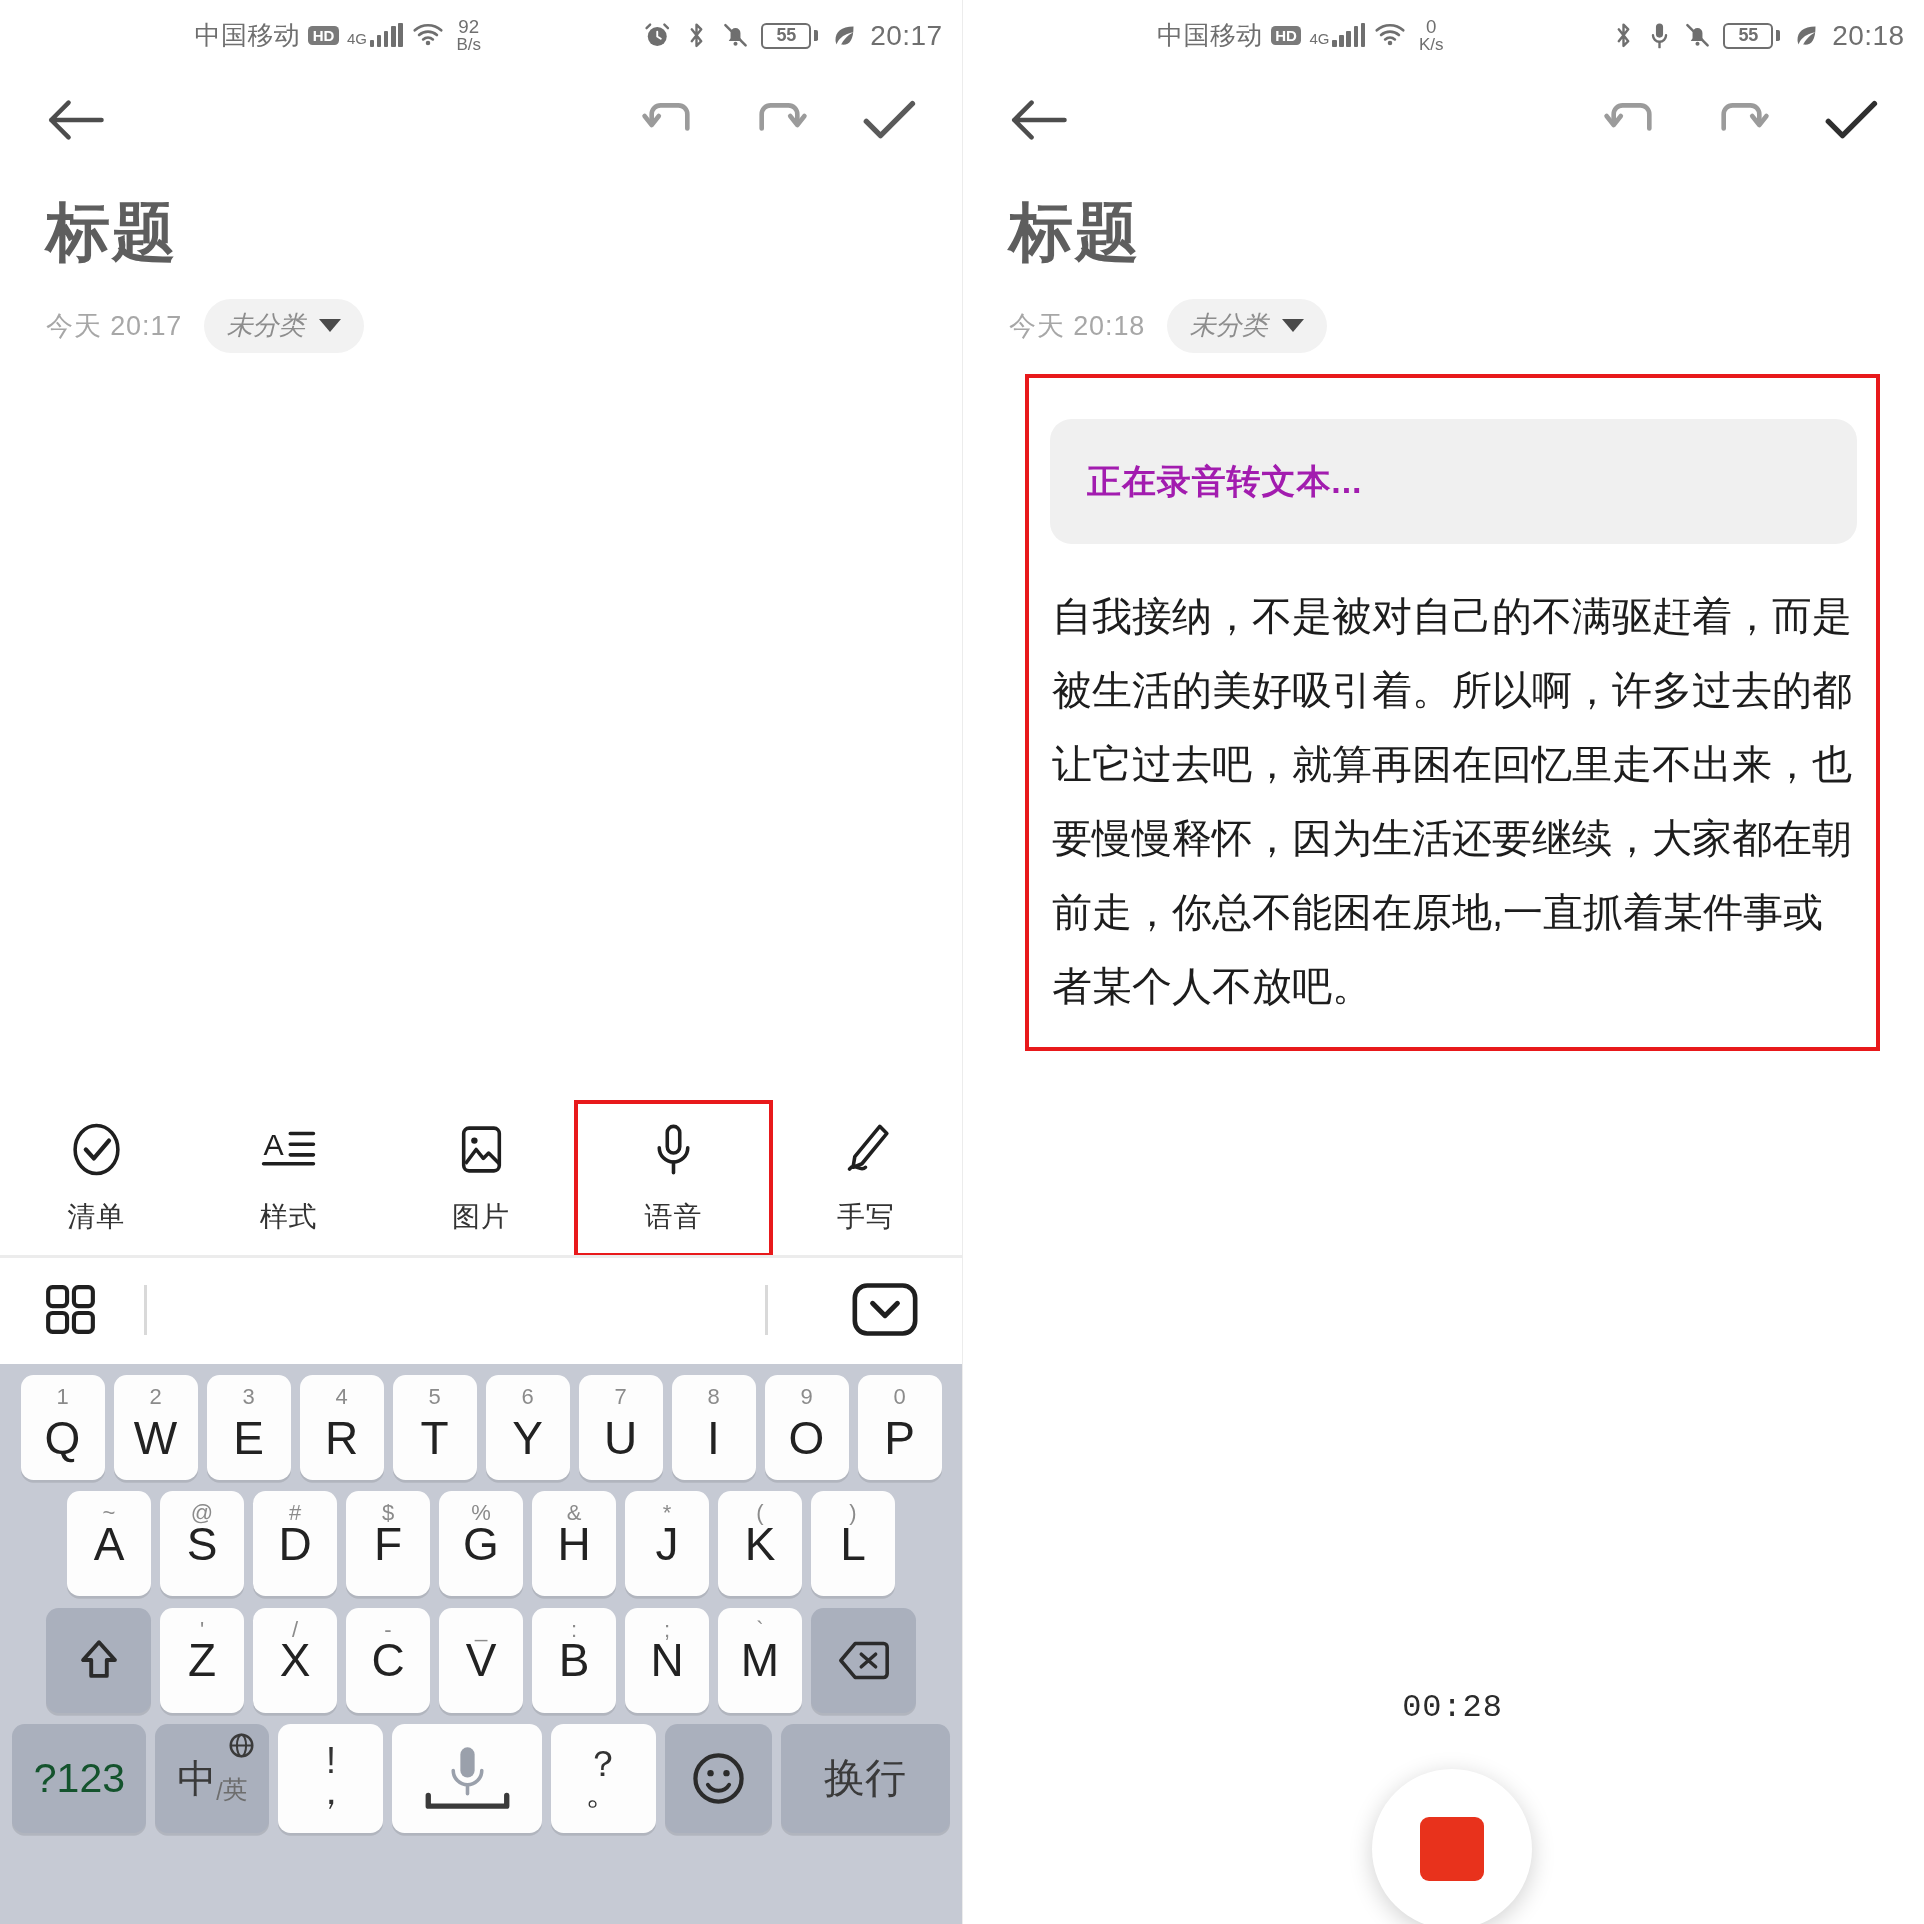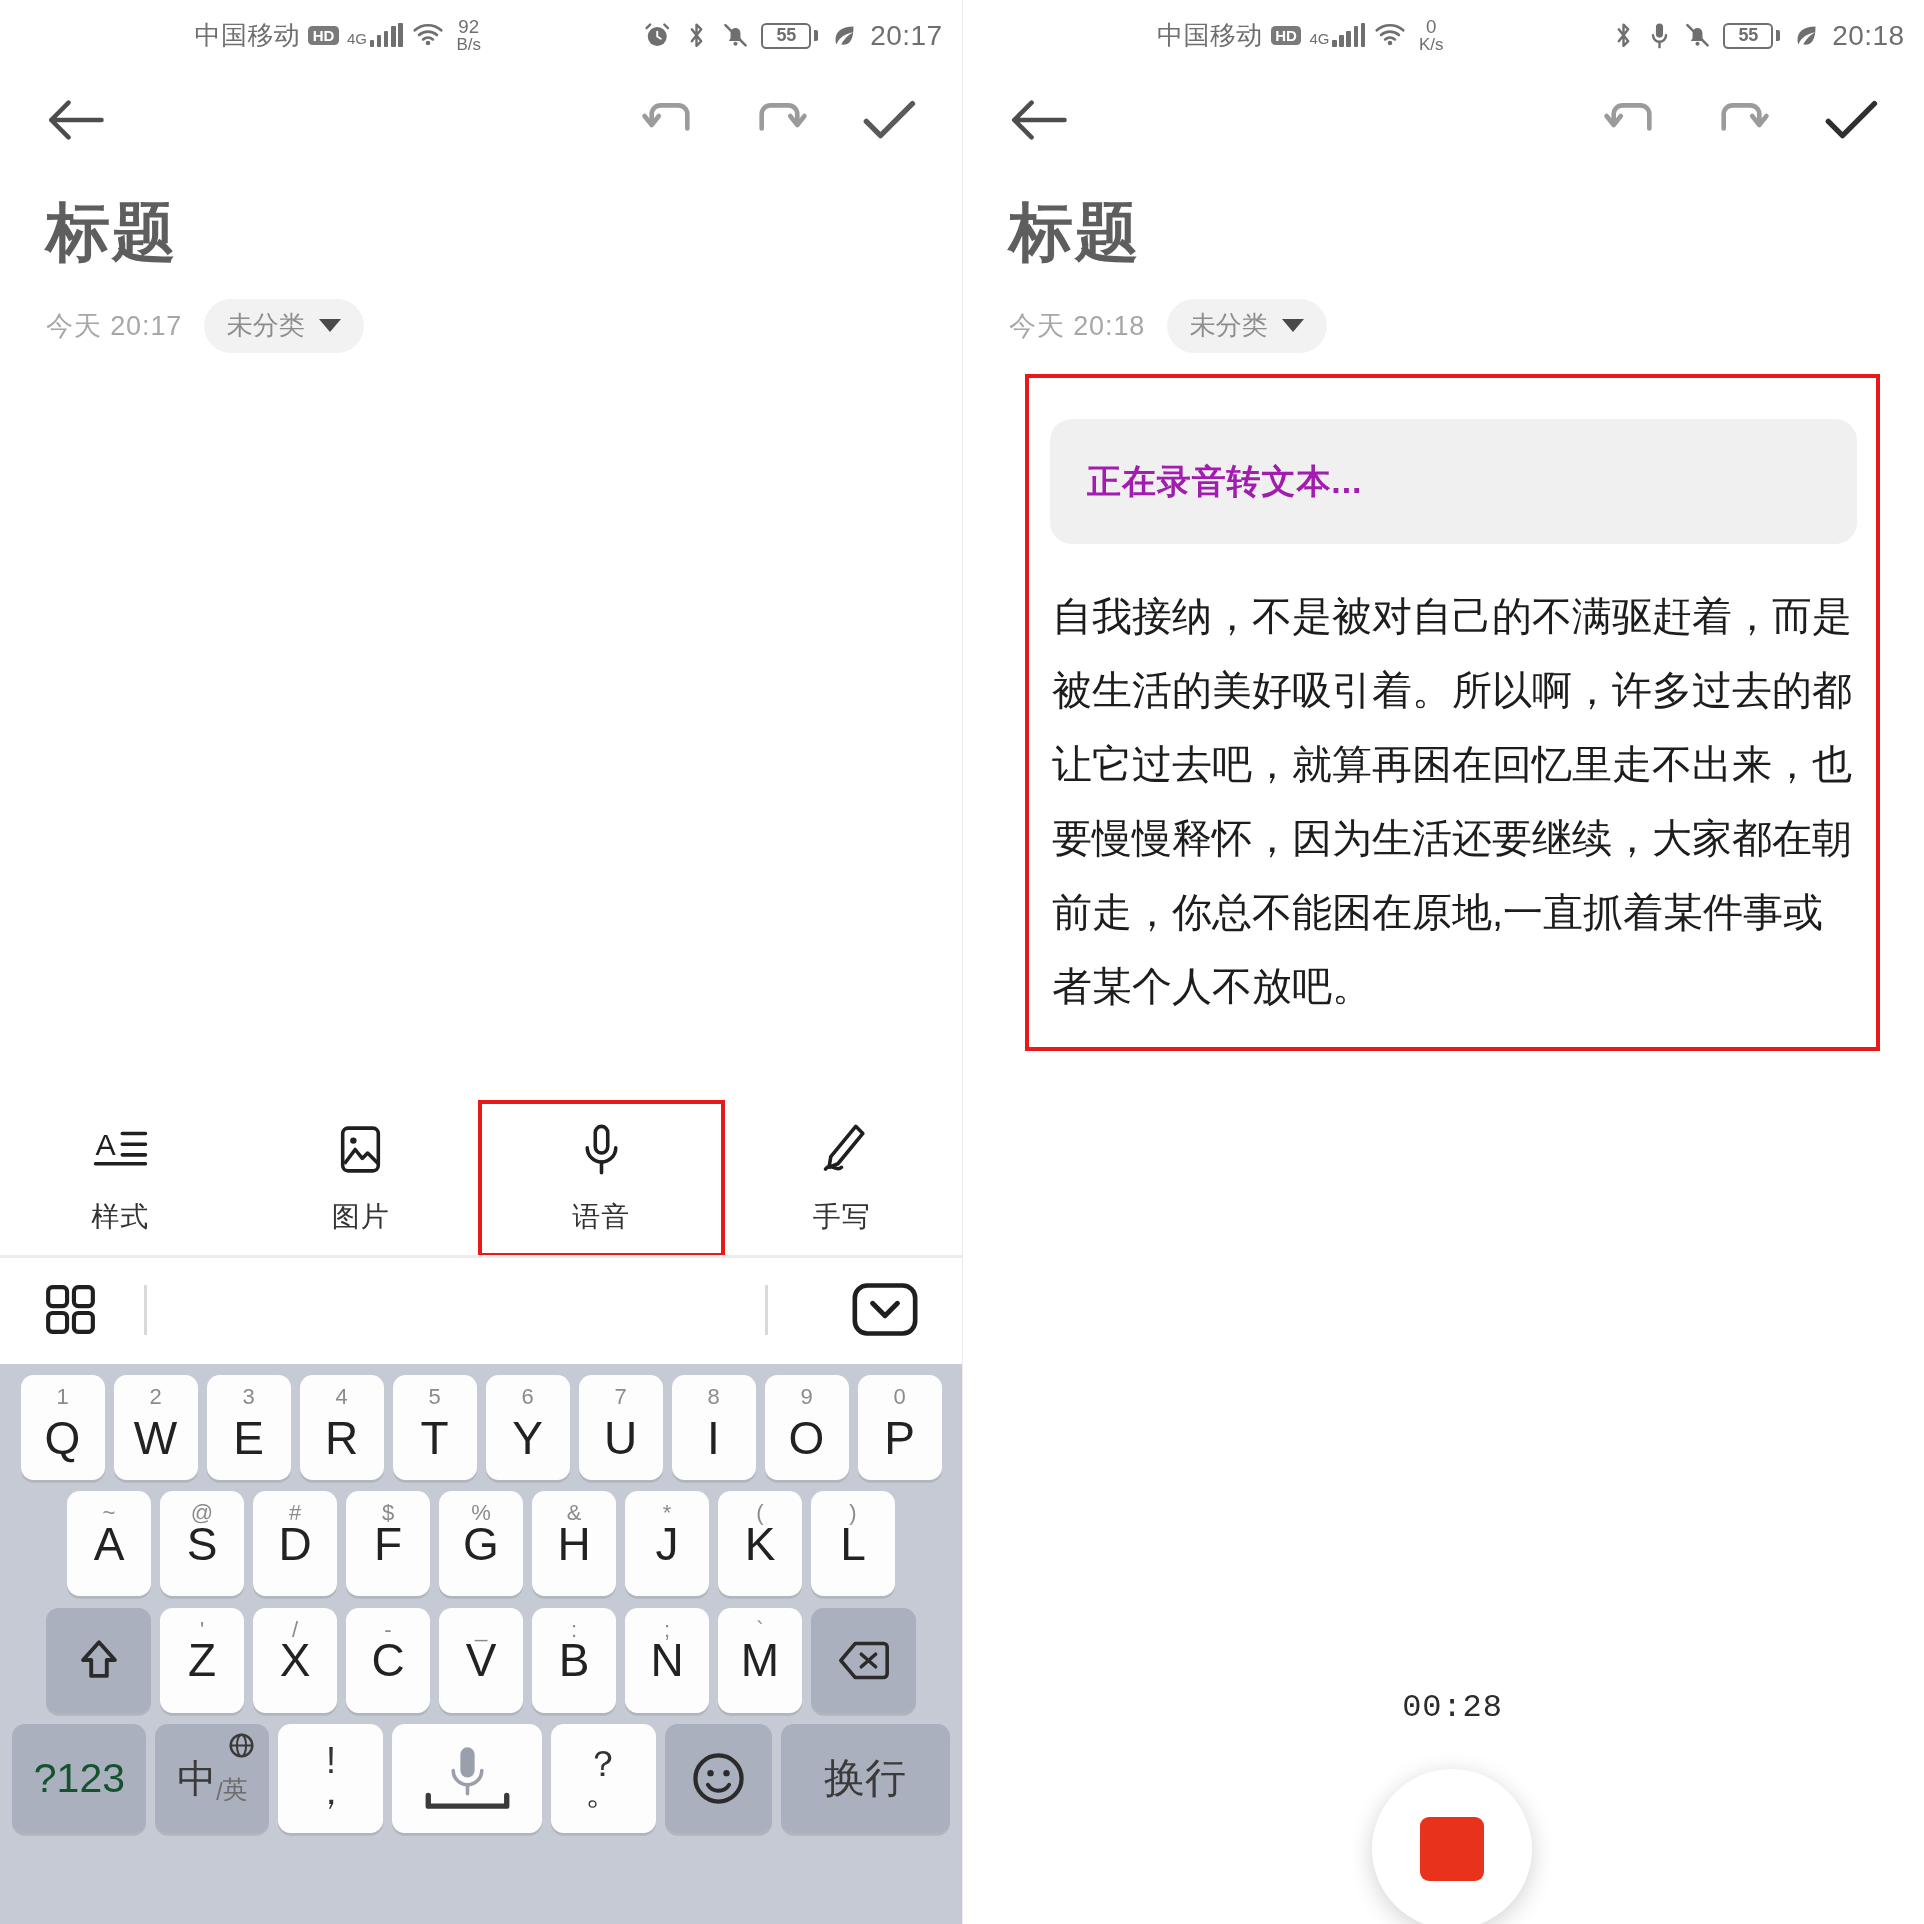--- a/index.html
+++ b/index.html
@@ -38,21 +38,21 @@
   .appbar { height:98px; display:flex; align-items:center; padding:0 46px; }
   .appbar .spacer { flex:1; }
   .appbar .act { margin-left:53px; }
 
   
   .note-title { font-size:64px; color:#5e5e5e; font-weight:bold;
      padding:19.6px 46px 0; letter-spacing:1.8px; }
   .meta { display:flex; align-items:center; gap:21.4px; padding:23px 46px 0; }
   .meta .when { font-size:27px; color:#a7a7a7; letter-spacing:0.9px;}
   .chip { display:flex; align-items:center; gap:14.3px; background:#f2f2f2;
-     border-radius:30px; padding:9.8px 23px; }
+     border-radius:30px; padding:9.8px 23px;font-style:italic; }
   .chip .ctext { font-size:26px; color:#8d8d8d; }
   .caret { width:0;height:0;border-left:11.6px solid transparent;border-right:11.6px solid transparent;
      border-top:13.4px solid #4a4a4a; }
 
   
   .tools { position:absolute; left:0; right:0; top:1103px; height:151px;
      display:flex; align-items:center; }
   .tool { flex:1; display:flex; flex-direction:column; align-items:center; gap:19.6px;
      position:relative; height:100%; justify-content:center; }
   .tool .tlabel { font-size:28px; color:#333; letter-spacing:0.9px;}
@@ -213,20 +213,29 @@
         <span class="caret"></span>
       </span>
     </div>
 
     <div style="position:absolute;left:0;top:392px;width:962px;height:704px;"></div>
 
     <div class="tools">
       <div class="tool">
         <span>
           <svg class="ic" width="57" height="57" viewBox="0 0 32 32">
+              <ellipse cx="16" cy="16" rx="12" ry="13.5" stroke="#1f1f1f" stroke-width="2" fill="none"></ellipse>
+              <path d="M10 16l4.5 5L23 11" stroke="#1f1f1f" stroke-width="2.4" fill="none" stroke-linecap="round" stroke-linejoin="round"></path>
+            </svg>
+        </span>
+        <span class="tlabel">清单</span>
+      </div>
+      <div class="tool">
+        <span>
+          <svg class="ic" width="57" height="57" viewBox="0 0 32 32">
               <text x="2" y="19" font-family="Liberation Sans, sans-serif" font-size="17" fill="#1f1f1f">A</text>
               <path d="M17 7h13M17 13h13M17 19h13M2 24h28" stroke="#1f1f1f" stroke-width="2" stroke-linecap="round"></path>
             </svg>
         </span>
         <span class="tlabel">样式</span>
       </div>
       <div class="tool">
         <span>
           <svg class="ic" width="57" height="57" viewBox="0 0 32 32">
               <rect x="6" y="4" width="20" height="24" rx="3" stroke="#1f1f1f" stroke-width="2" fill="none"></rect>

